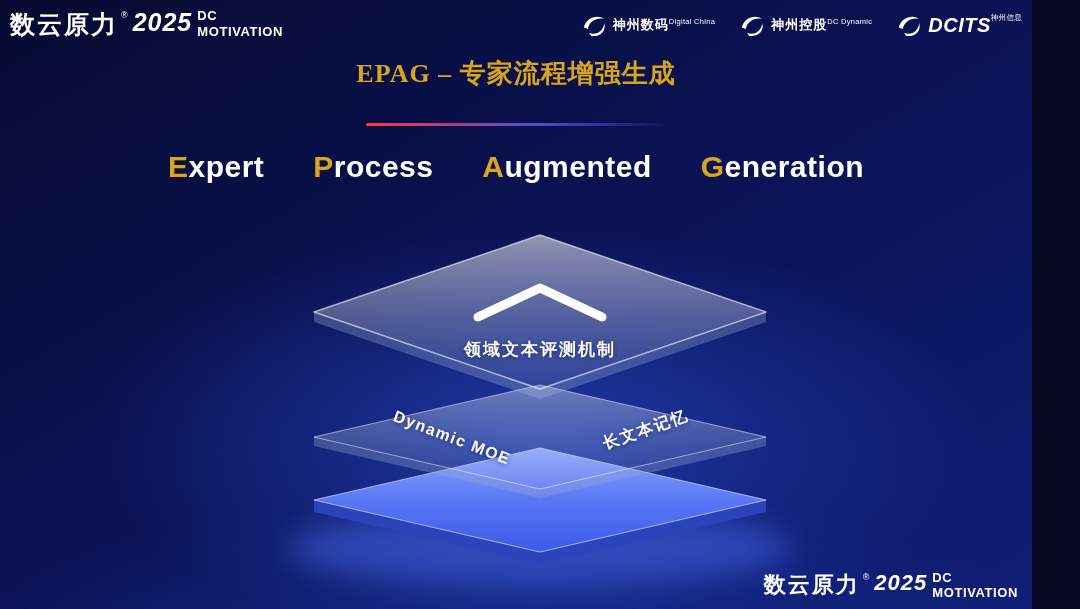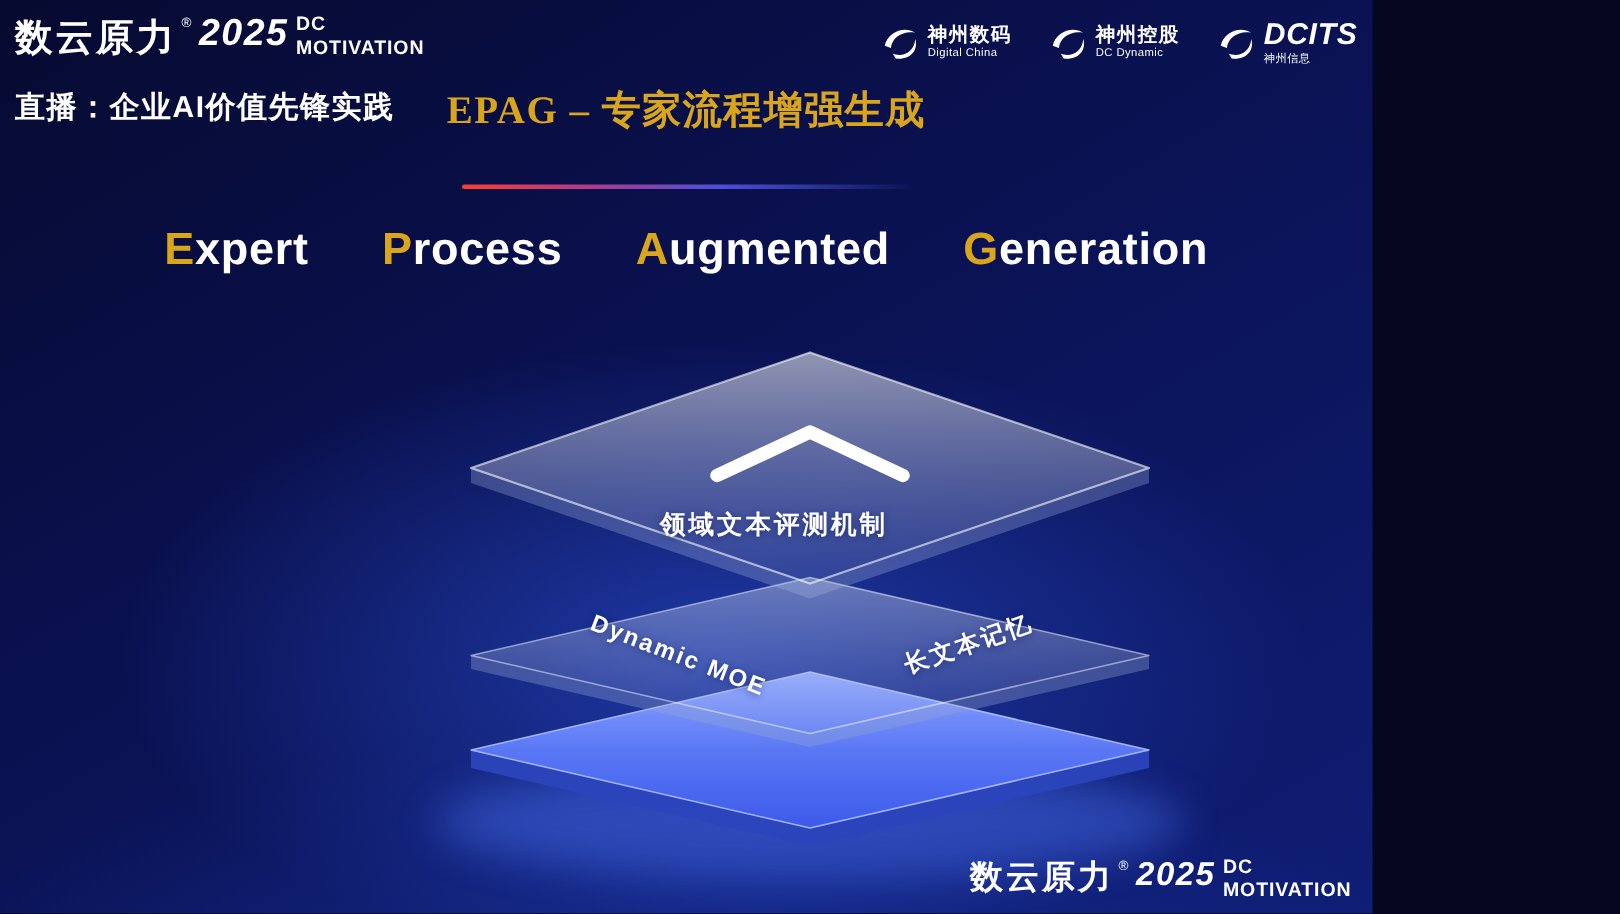--- a/index.html
+++ b/index.html
@@ -1,23 +1,22 @@
 <!DOCTYPE html>
 <html><head>
 <meta charset="utf-8">
 <style>
   html,body{margin:0;padding:0;background:#04071f;}
   .slide{
-    position:relative;width:892px;height:609px;overflow:hidden;
+    position:relative;width:1032px;height:609px;overflow:hidden;
     font-family:"Liberation Sans","DejaVu Sans",sans-serif;color:#fff;
     background:
       radial-gradient(ellipse 60% 48% at 52% 72%, rgba(45,85,225,0.55), rgba(45,85,225,0) 72%),
       radial-gradient(ellipse 90% 55% at 50% 115%, rgba(35,70,200,0.45), rgba(35,70,200,0) 65%),
       linear-gradient(150deg,#060a30 0%,#0a1150 42%,#0f1d74 100%);
-    padding-left: 23px;
   }
   
   .brand{display:flex;align-items:flex-start;gap:3px;white-space:nowrap;}
   .brand--top{position:absolute;left:10px;top:8px;}
   .brand--bottom{position:absolute;right:14px;bottom:8px;}
   .brand-name{font-size:25px;font-weight:bold;letter-spacing:2px;}
   .brand--bottom .brand-name{font-size:22px;}
   .brand-reg{font-size:9px;margin-top:2px;}
   .brand-year{font-size:25px;font-weight:bold;font-style:italic;letter-spacing:1px;margin-left:2px;}
   .brand--bottom .brand-year{font-size:22px;}
@@ -31,29 +30,29 @@
     background:linear-gradient(90deg,#ff3b30 0%,#b03a8c 28%,#4a50d8 58%,rgba(40,70,200,0.05) 100%);}
   .subtitle{position:absolute;left:0;top:150px;width:100%;margin:0;text-align:center;
     font-size:30px;font-weight:bold;letter-spacing:0.5px;}
   .subtitle .word{margin:0 20px;}
   .subtitle .cap{color:#D9A51C;}
   
   .partners{position:absolute;right:10px;top:12px;display:flex;align-items:center;gap:24px;}
   .partner{display:flex;align-items:center;gap:6px;}
   .partner-icon{width:26px;height:26px;display:inline-block;}
   .partner-icon svg{width:100%;height:100%;}
-  .partner-text{display:flex;flex-direction:column;line-height:1.15;}
+  .partner-text{display:flex;flex-direction:row;line-height:1.15;}
   .partner-name{font-size:13px;font-weight:bold;letter-spacing:1px;}
   .partner-name--latin{font-style:italic;font-size:20px;letter-spacing:0.5px;}
   .partner-sub{font-size:7.5px;letter-spacing:0.3px;}
   
   .stage{position:absolute;inset:0;}
   .stage svg.stage-svg{position:absolute;left:0;top:0;}
   .layer-label{position:absolute;white-space:nowrap;text-shadow:0 1px 5px rgba(10,25,90,0.55);}
-  .label-top{left:516px;top:338px;transform:translateX(-50%);font-size:17px;font-weight:bold;letter-spacing:2px;}
+  .label-top{left:540px;top:338px;transform:translateX(-50%);font-size:17px;font-weight:bold;letter-spacing:2px;}
   .label-dynamic{left:452px;top:438px;transform:translate(-50%,-50%) rotate(21deg);
     font-size:16px;font-weight:600;letter-spacing:1.5px;}
   .label-memory{left:646px;top:430px;transform:translate(-50%,-50%) rotate(-19deg);
     font-size:16px;font-weight:bold;letter-spacing:2px;}
   .label-bottom{left:540px;top:510px;transform:translateX(-50%);font-size:17px;font-weight:bold;letter-spacing:2px;}
 </style>
 </head>
 <body>
 
 <div class="slide">
@@ -61,21 +60,20 @@
   <div class="brand brand--top">
     <span class="brand-name">数云原力</span>
     <span class="brand-reg">®</span>
     <span class="brand-year">2025</span>
     <span class="brand-suffix">
       <span>DC</span>
       <span>MOTIVATION</span>
     </span>
   </div>
 
-  <div class="live-label">直播：企业AI价值先锋实践</div>
 
   <h1 class="title">EPAG – 专家流程增强生成</h1>
 
   <div class="partners">
     <div class="partner">
       <span class="partner-icon">
         <svg viewBox="0 0 32 32" aria-hidden="true">
           <path d="M3.5 19 C6 7.5 20 2.5 28.5 8.5 C19 6.5 9.5 12 8.5 21 Z" fill="#fff"></path>
           <path d="M10 25.5 C19 29.5 28 23 28.5 13.5 C31.5 23.5 23.5 31 12.5 29.5 Z" fill="#fff"></path>
         </svg>

